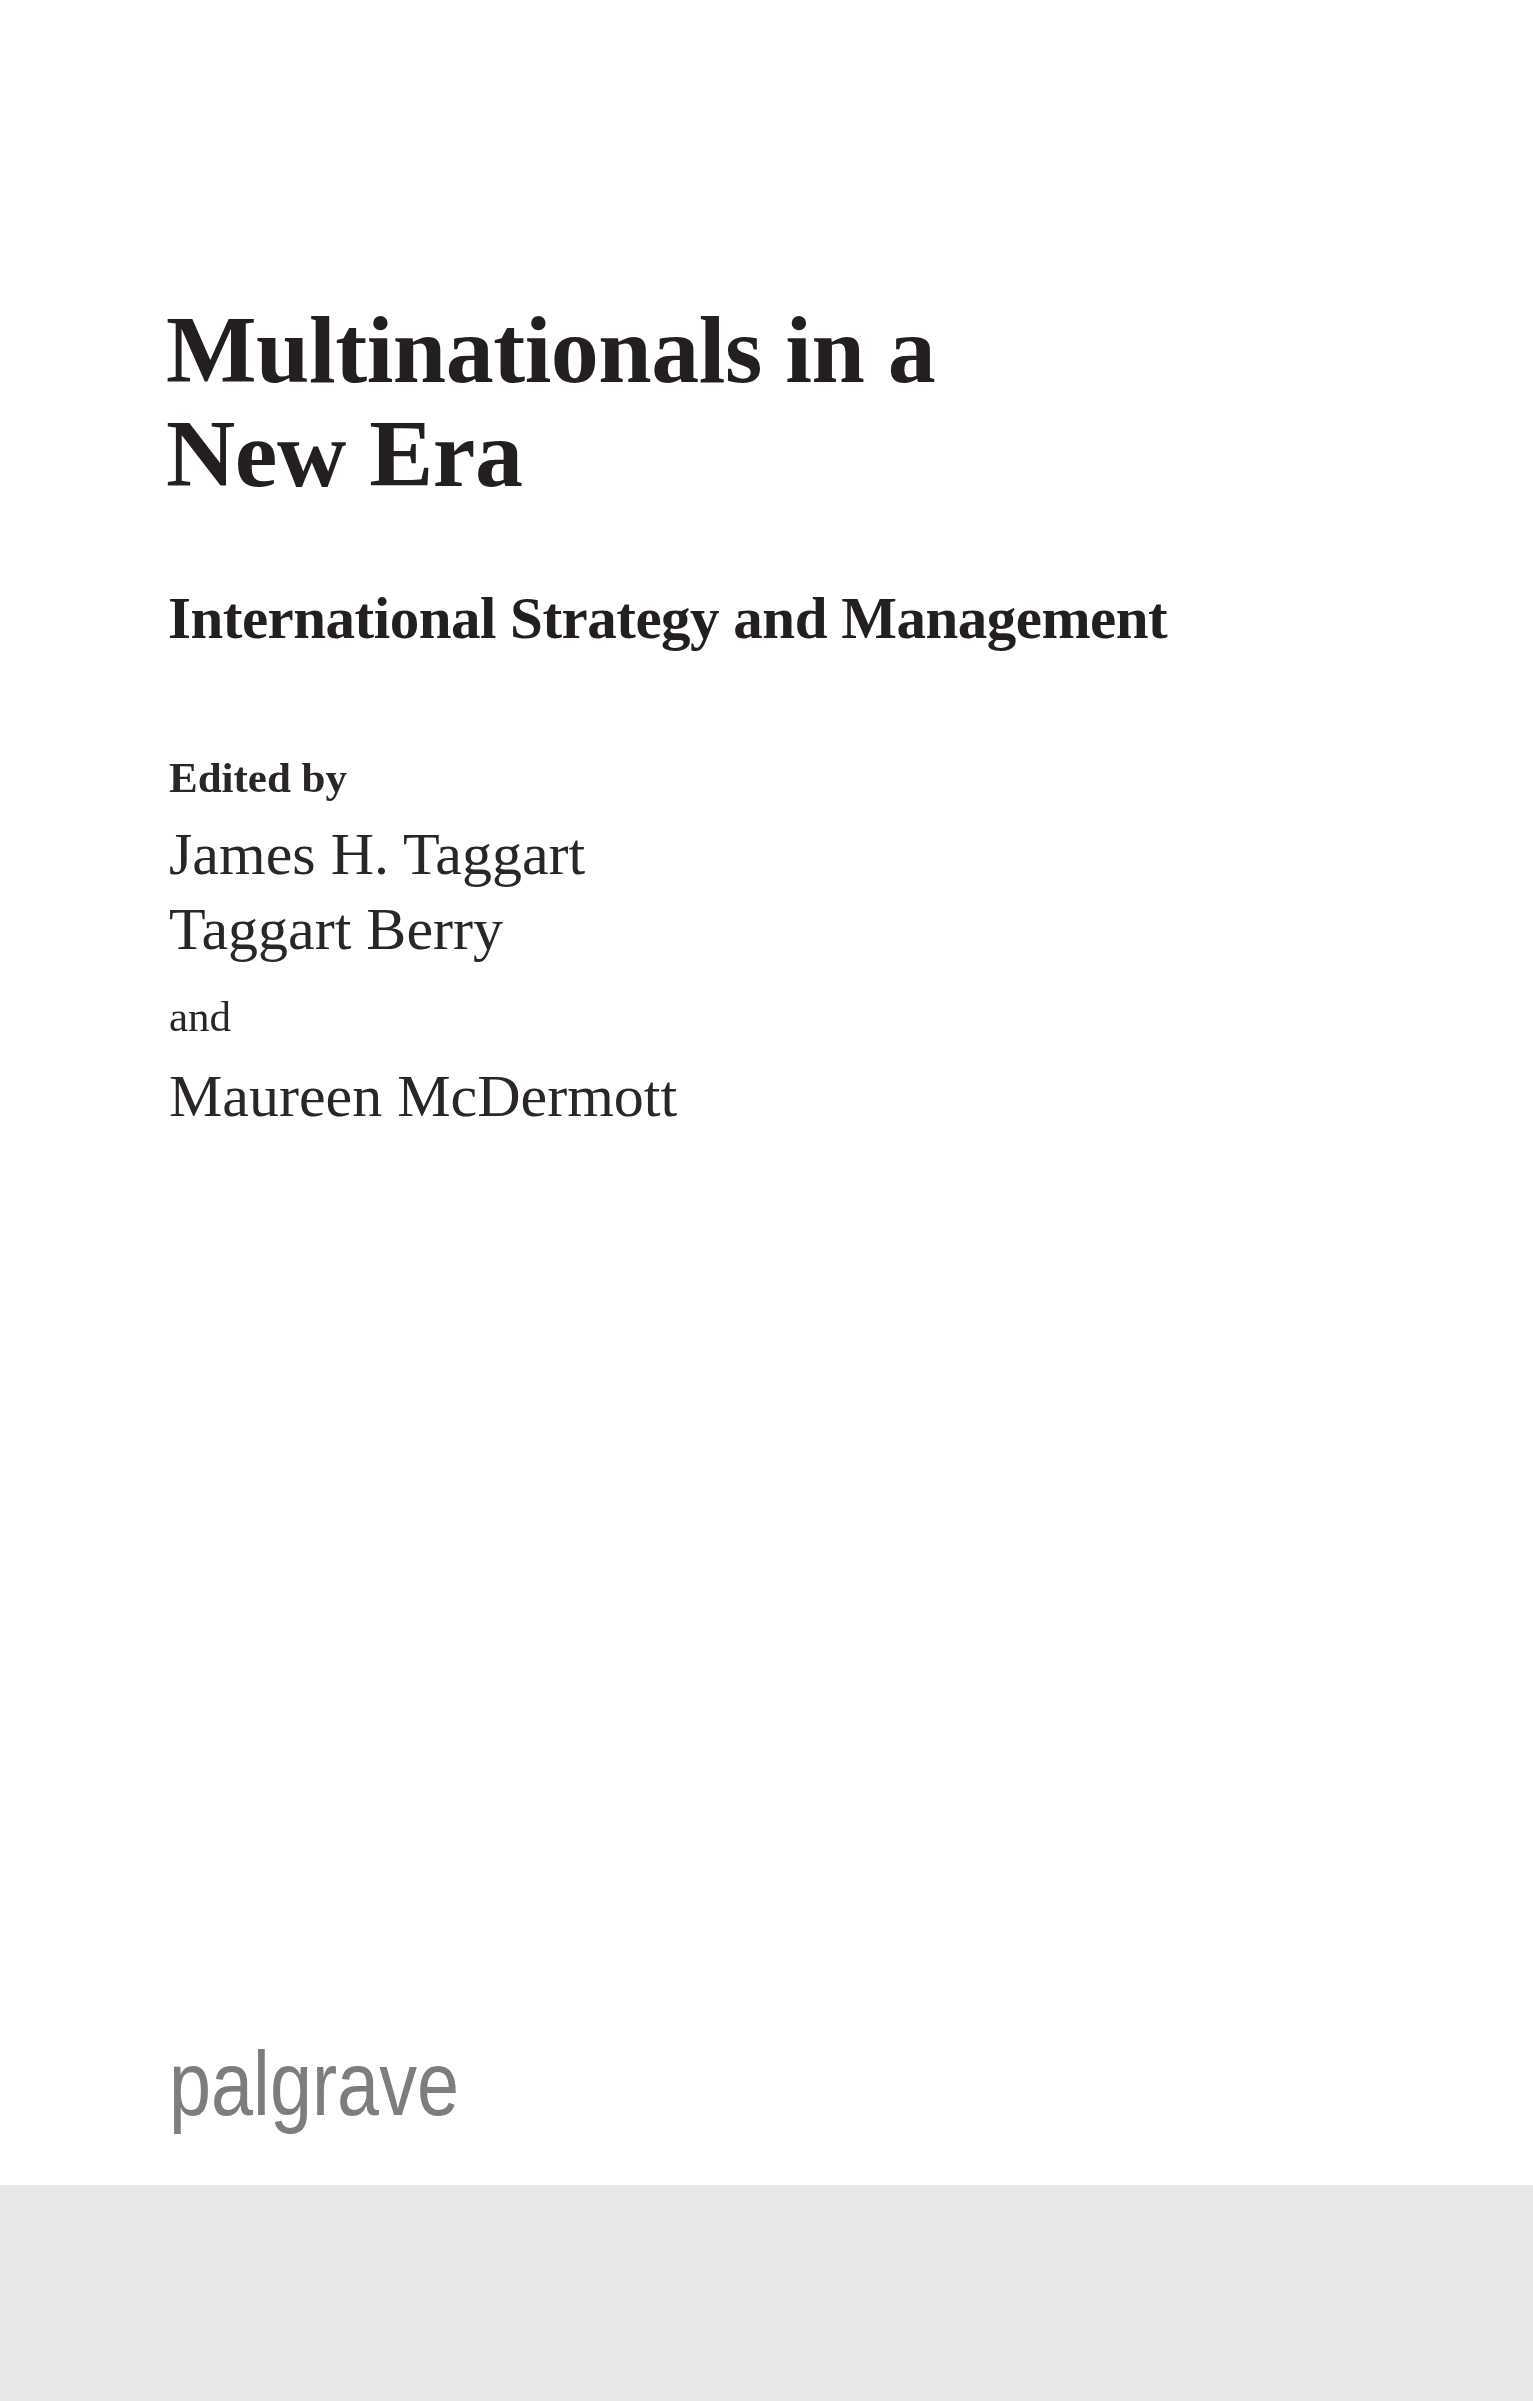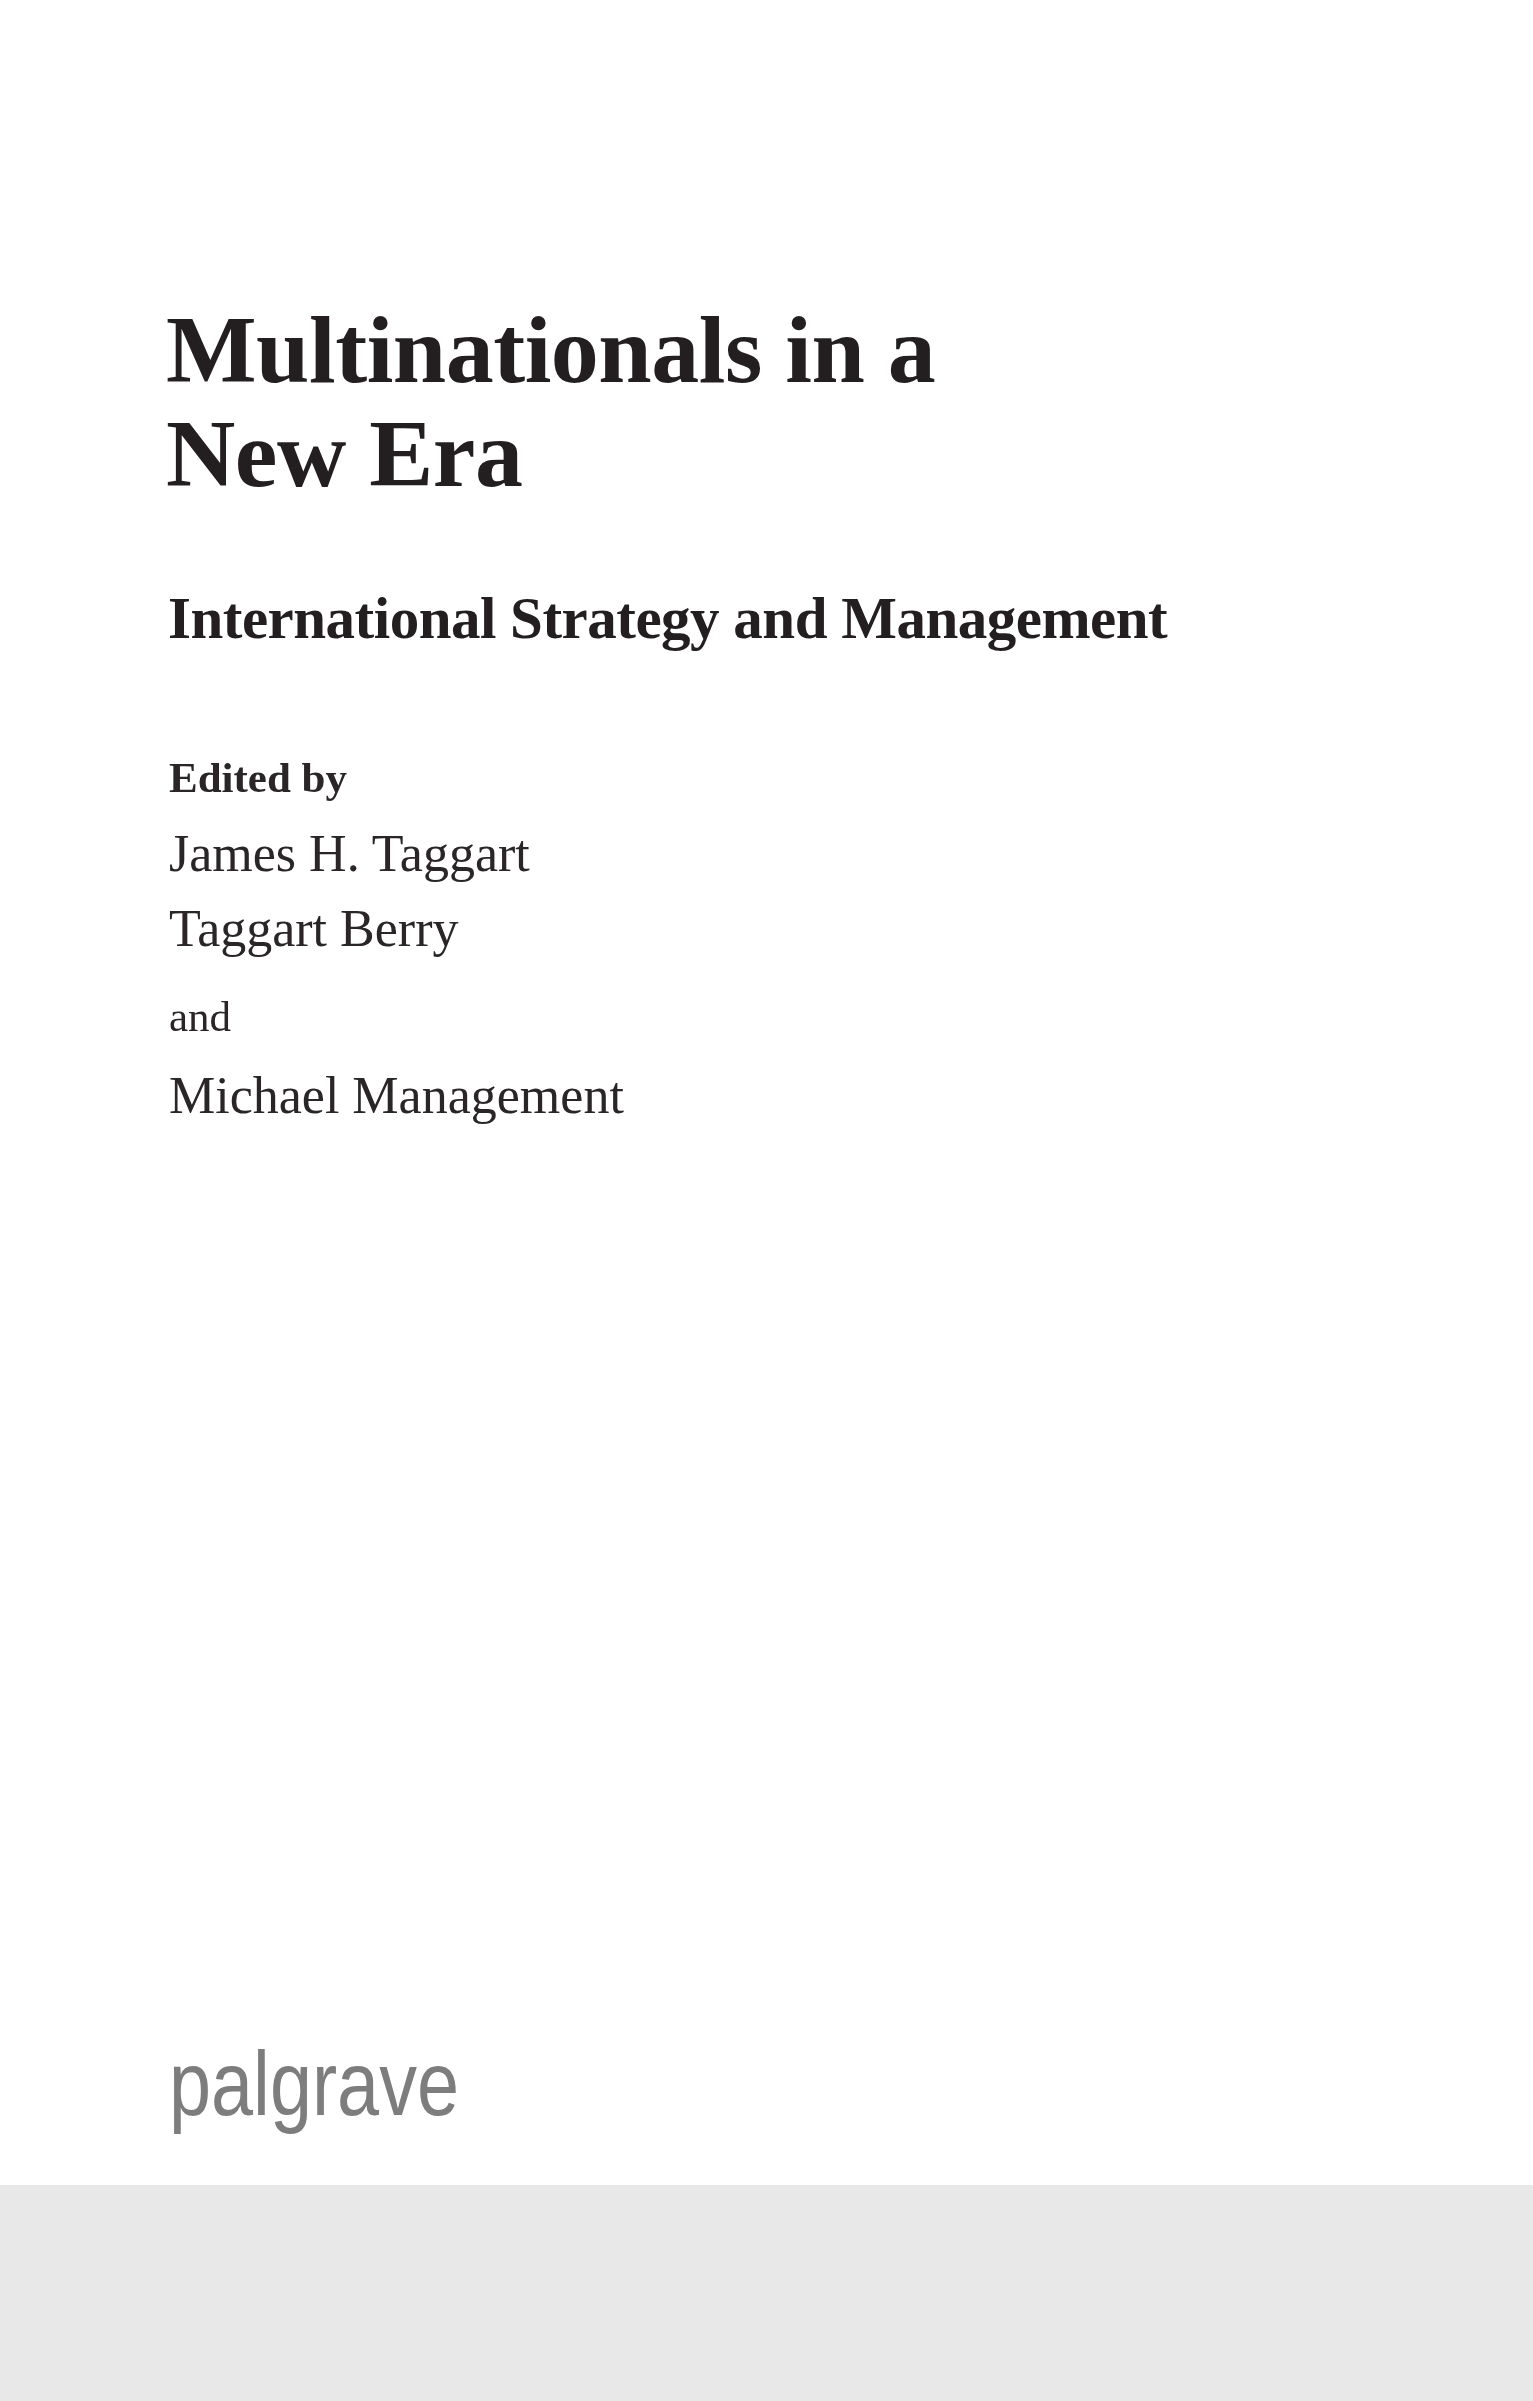--- a/index.html
+++ b/index.html
@@ -45,21 +45,21 @@
     top: 751px;
     color: #2a2627;
   }
   .edited-by {
     font-size: 43px;
     line-height: 53px;
     margin: 0;
     font-weight: bold;
   }
   .editor-name {
-    font-size: 52px;
+    font-size: 60px;
     line-height: 62px;
     margin: 0;
   }
   .editor-james   { margin-top: 19px; }
   .editor-maureen { margin-top: 13px; }
   .and-word {
     font-size: 43px;
     line-height: 53px;
     margin: 30px 0 0 0;
   }
@@ -89,19 +89,19 @@
     <span>New Era</span>
   </h1>
 
   <h2 class="book-subtitle">International Strategy and Management</h2>
 
   <div class="authors">
     <p class="edited-by">Edited by</p>
     <p class="editor-name editor-james">James H. Taggart</p>
     <p class="editor-name editor-maureen">Taggart Berry</p>
     <p class="and-word">and</p>
-    <p class="editor-name editor-michael">Michael Management</p>
+    <p class="editor-name editor-michael">Maureen McDermott</p>
   </div>
 
   <p class="publisher-logo">palgrave</p>
 
 </div>
 
 
 </body></html>

